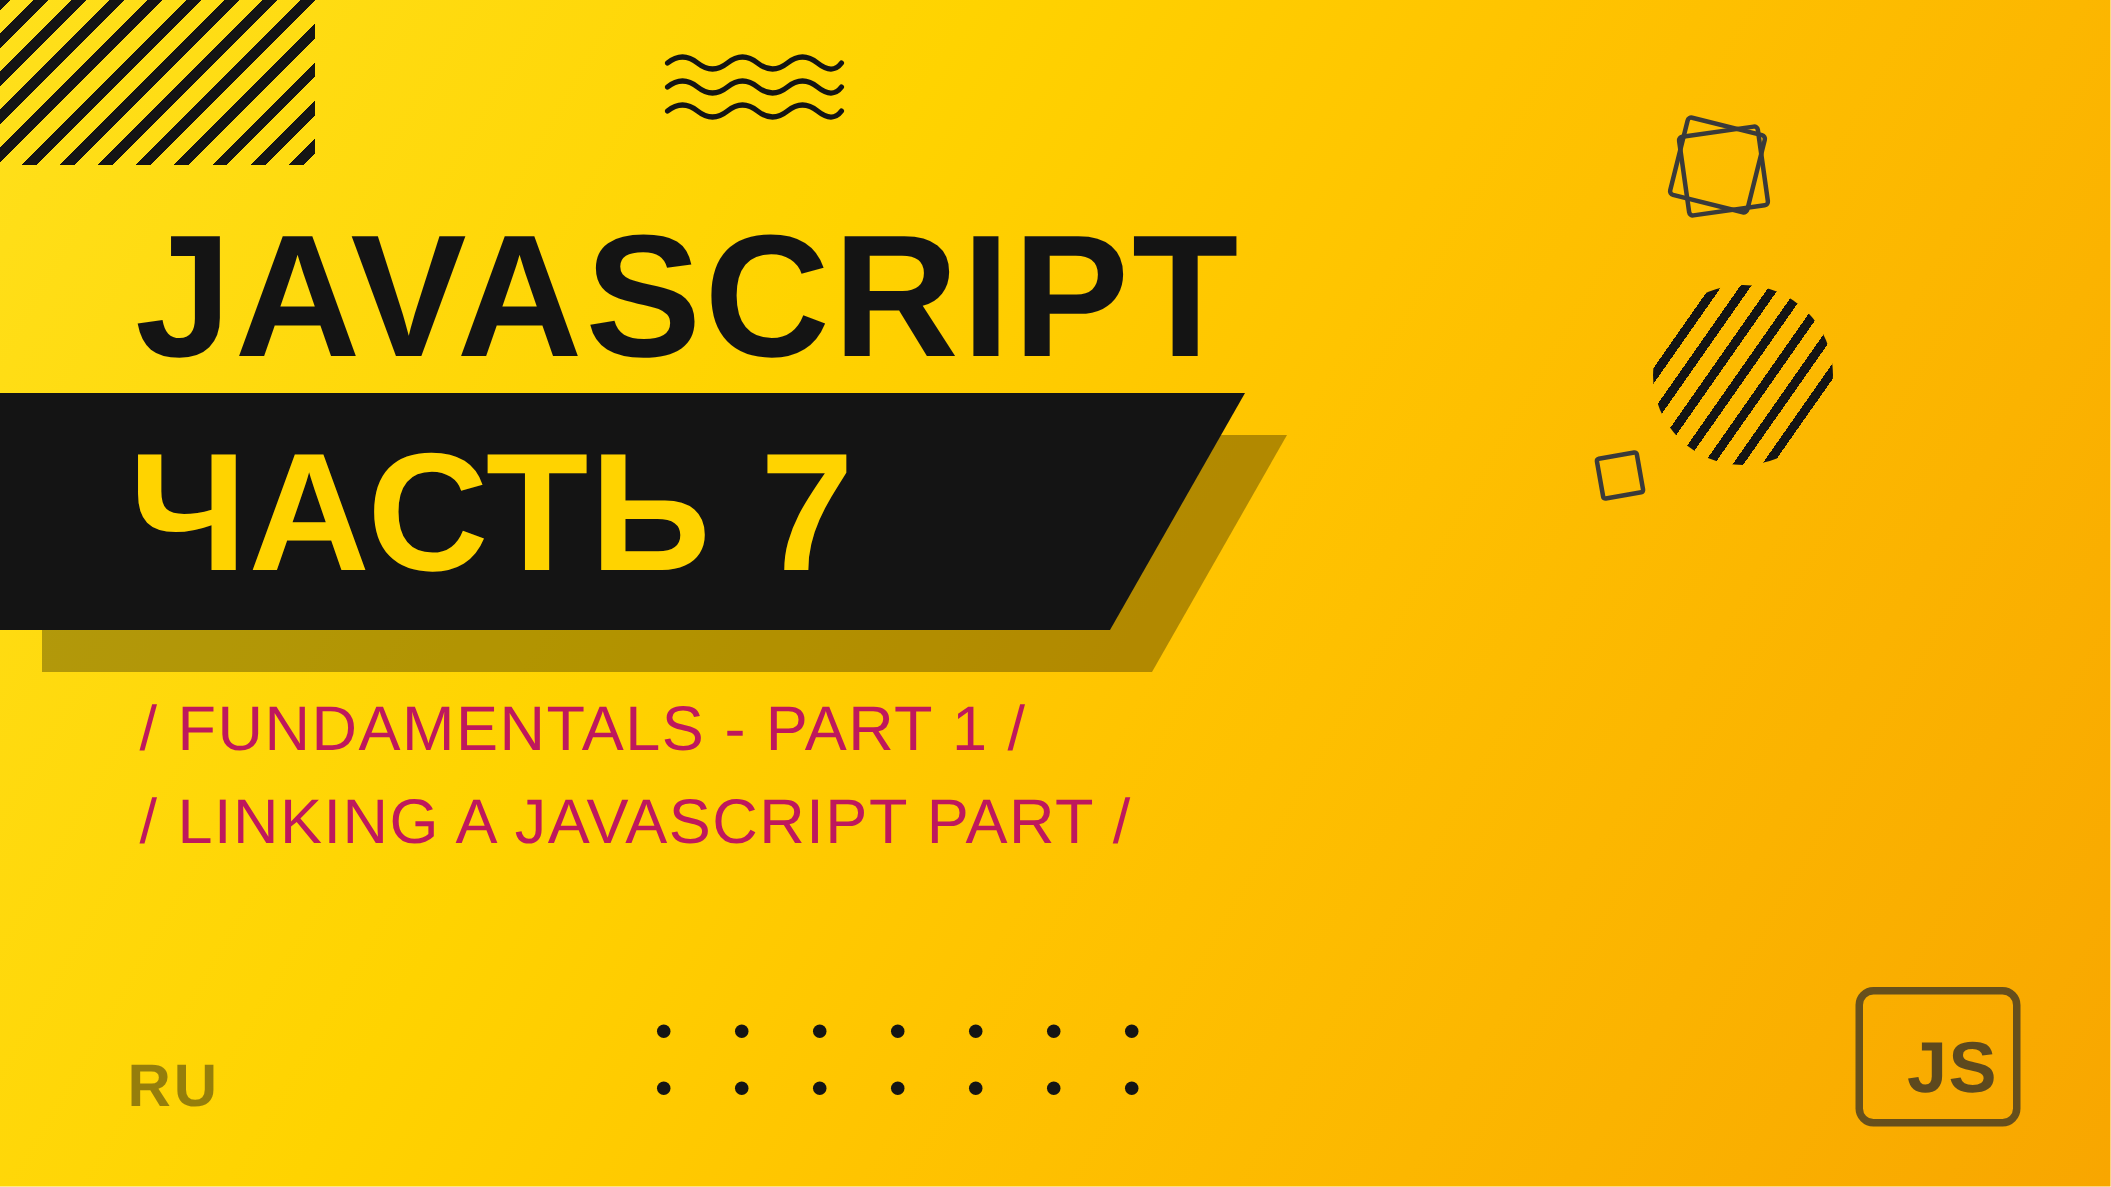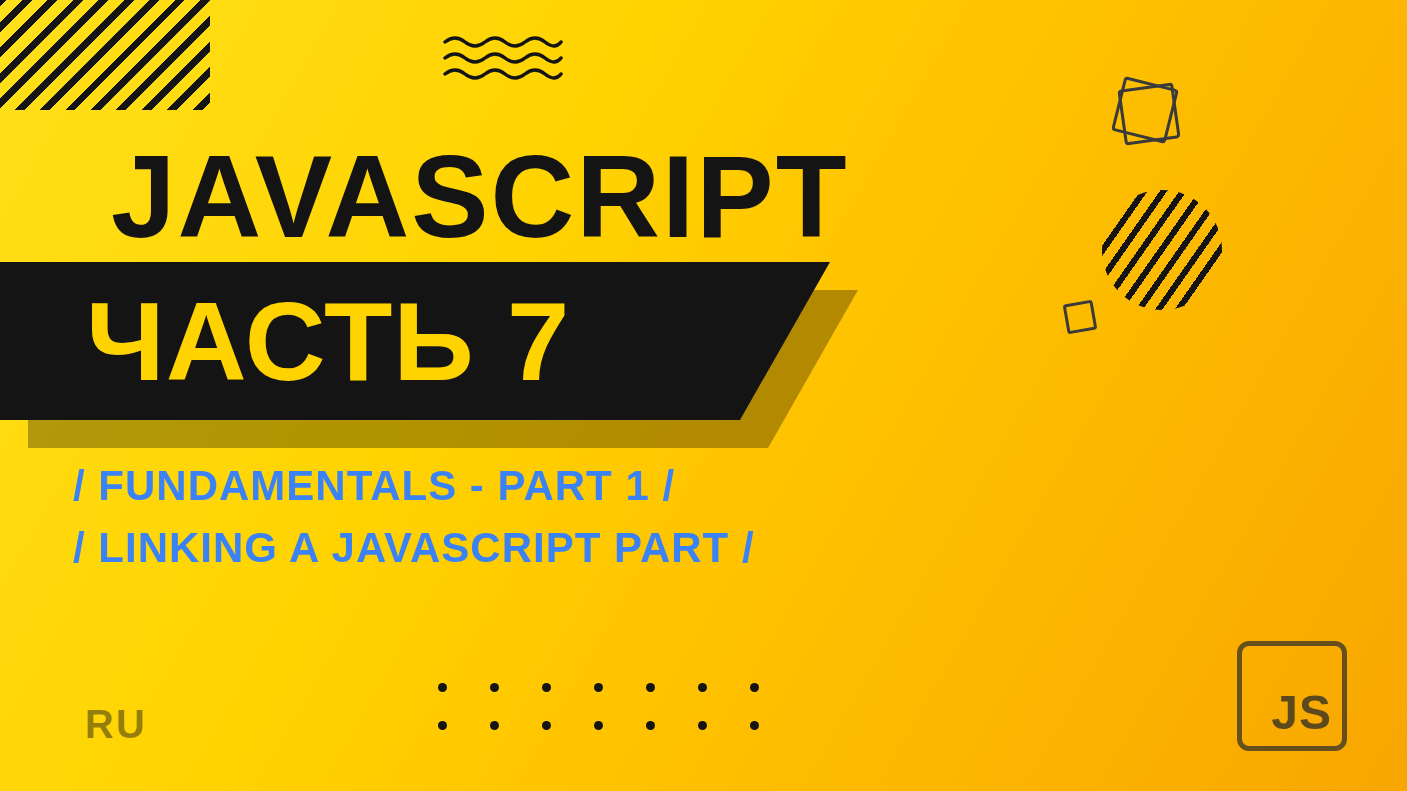--- a/index.html
+++ b/index.html
@@ -45,21 +45,20 @@
 
   
   .headline {
     position: absolute;
     top: 130px; left: 90px;
     font-size: 116px;
     font-weight: 900;
     letter-spacing: 2px;
     color: #141414;
     white-space: nowrap;
-    margin-left: 21px;
   }
 
   
   .band-wrap {
     position: absolute;
     top: 262px; left: 0;
     width: 830px;
     height: 158px;
     filter: drop-shadow(28px 28px 0 rgba(0,0,0,0.30));
   }
@@ -76,24 +75,24 @@
     font-size: 112px;
     font-weight: 700;
     padding-left: 86px;
     letter-spacing: 1px;
     white-space: nowrap;
   }
 
   
   .sub {
     position: absolute;
-    left: 73px;
+    left: 93px;
     font-size: 42px;
-    font-weight: 700;
-    color: #3b82f6;
+    font-weight: 400;
+    color: #be185d;
     letter-spacing: 1px;
     white-space: nowrap;
   }
   .sub1 { top: 462px; }
   .sub2 { top: 524px; }
 
   
   .dots {
     position: absolute;
     left: 438px; top: 683px;
@@ -111,21 +110,21 @@
     font-size: 40px;
     font-weight: 900;
     color: rgba(20,20,20,0.45);
     letter-spacing: 2px;
   }
 
   
   .js-badge {
     position: absolute;
     right: 60px; bottom: 40px;
-    width: 110px; height: 110px;
+    width: 110px; height: 93px;
     border: 5px solid rgba(40,40,40,0.7);
     border-radius: 12px;
     display: flex;
     align-items: flex-end;
     justify-content: flex-end;
     padding: 6px 10px;
   }
   .js-badge span {
     font-size: 48px;
     font-weight: 900;

